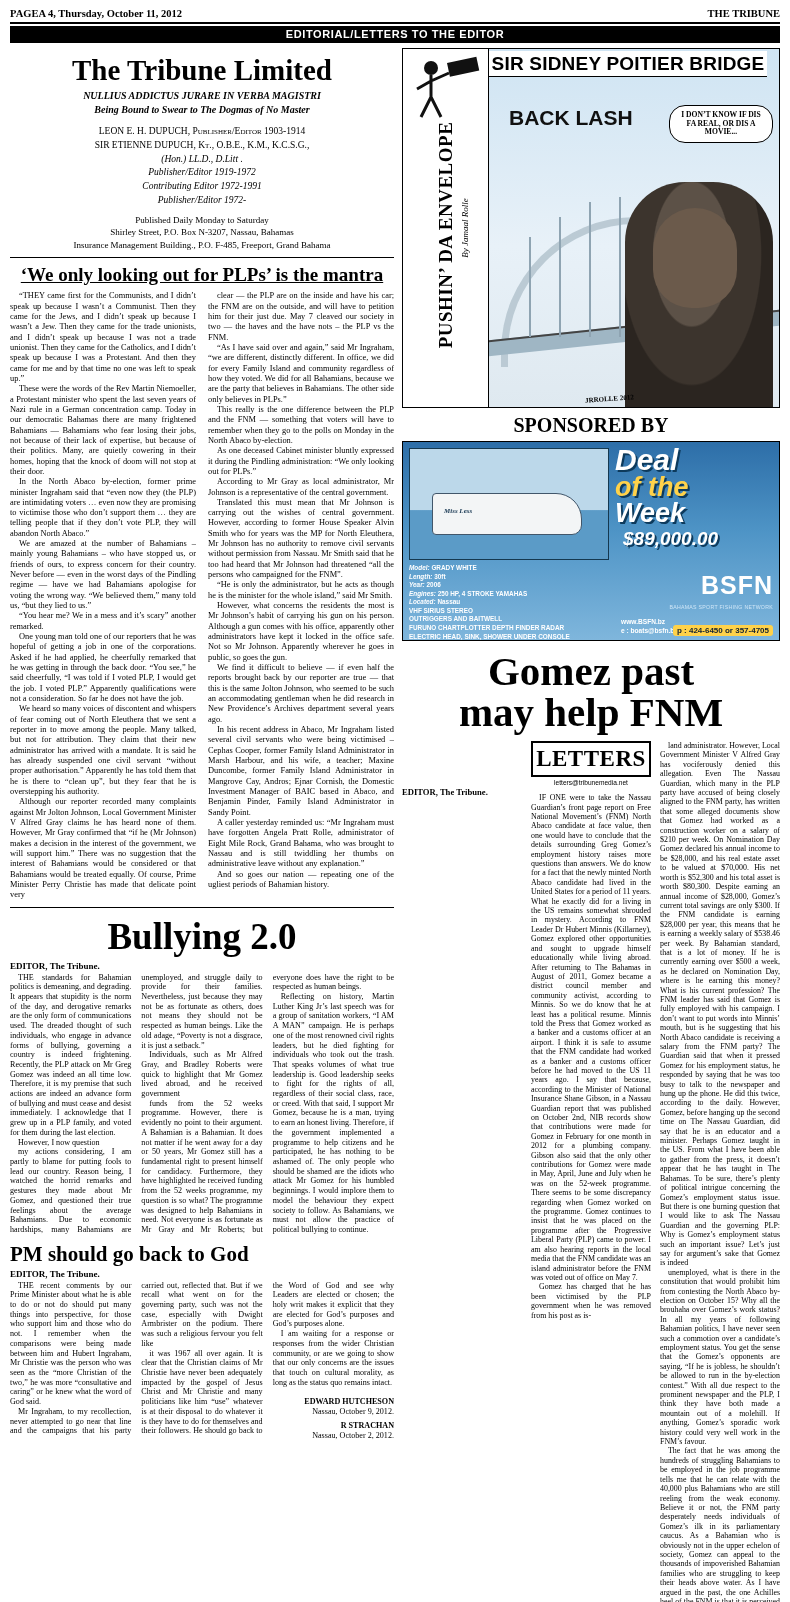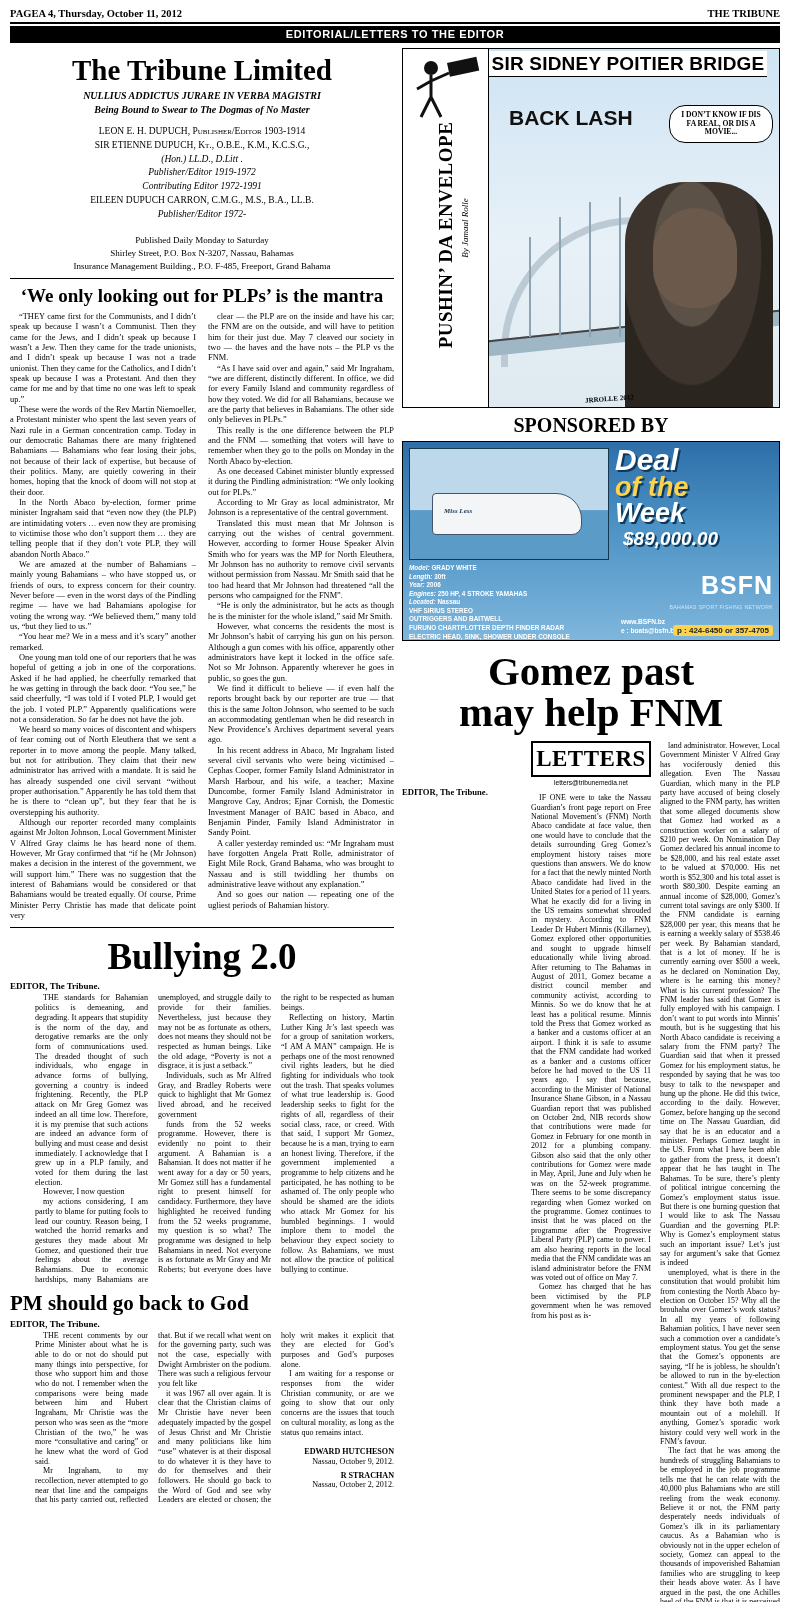--- a/index.html
+++ b/index.html
@@ -48,48 +48,48 @@
     text-align: center; font-style: italic; font-size: 10px;
     font-weight: bold; line-height: 1.35;
   }
   .credits {
     text-align: center; font-size: 9.5px; line-height: 1.45;
     margin-top: 9px;
   }
   .credits .nm { font-variant: small-caps; }
   .credits .it { font-style: italic; }
   .pub-info {
-    text-align: center; font-size: 9px; line-height: 1.4; margin-top: 13px;
+    text-align: center; font-size: 9px; line-height: 1.4; margin-top: 6px;
   }
 
   
   .hl-mantra {
     text-align: center; font-size: 19px; font-weight: bold;
-    margin: 7px 0 5px; line-height: 1.1;
+    margin: 7px 0 5px; line-height: 1.1; text-decoration: underline;
   }
   .twocol {
     column-count: 2; column-gap: 12px; column-rule: none;
     font-size: 8.4px; line-height: 1.23; text-align: justify;
     hyphens: auto;
   }
   .twocol p { margin: 0 0 0 0; text-indent: 9px; }
   .twocol p.first { text-indent: 9px; }
 
   
   .hl-bully {
     text-align: center; font-size: 37px; font-weight: bold;
     margin: 10px 0 6px; line-height: 1;
   }
   .letter-head {
     font-family: "Liberation Serif", serif;
     font-weight: bold; font-size: 9px; margin-bottom: 2px;
   }
   .threecol {
     column-count: 3; column-gap: 10px;
-    font-size: 8.1px; line-height: 1.2; text-align: justify; hyphens: auto; margin-left: 25px;
+    font-size: 8.1px; line-height: 1.2; text-align: justify; hyphens: auto;
   }
   .threecol p { margin: 0; text-indent: 8px; }
   .sign { text-align: right; font-size: 8.1px; font-weight: bold; margin-top: 4px; }
   .sign .loc { font-weight: normal; }
 
   .hl-pm {
     font-size: 21px; font-weight: bold; margin: 8px 0 4px; line-height: 1.05;
   }
 
   
@@ -264,21 +264,20 @@
       <div class="edit-box">
         <div class="paper-name">The Tribune Limited</div>
         <div class="latin">NULLIUS ADDICTUS JURARE IN VERBA MAGISTRI</div>
         <div class="latin">Being Bound to Swear to The Dogmas of No Master</div>
         <div class="credits">
           <div class="nm">LEON E. H. DUPUCH, Publisher/Editor 1903-1914</div>
           <div class="nm">SIR ETIENNE DUPUCH, Kt., O.B.E., K.M., K.C.S.G.,</div>
           <div class="it">(Hon.) LL.D., D.Litt .</div>
           <div class="it">Publisher/Editor 1919-1972</div>
           <div class="it">Contributing Editor 1972-1991</div>
-          <div class="nm">EILEEN DUPUCH CARRON, C.M.G., M.S., B.A., LL.B.</div>
           <div class="it">Publisher/Editor 1972-</div>
         </div>
         <div class="pub-info">
           <div>Published Daily Monday to Saturday</div>
           <div>Shirley Street, P.O. Box N-3207, Nassau, Bahamas</div>
           <div>Insurance Management Building., P.O. F-485, Freeport, Grand Bahama</div>
         </div>
       </div>
 
       <div class="hl-mantra">‘We only looking out for PLPs’ is the mantra</div>

